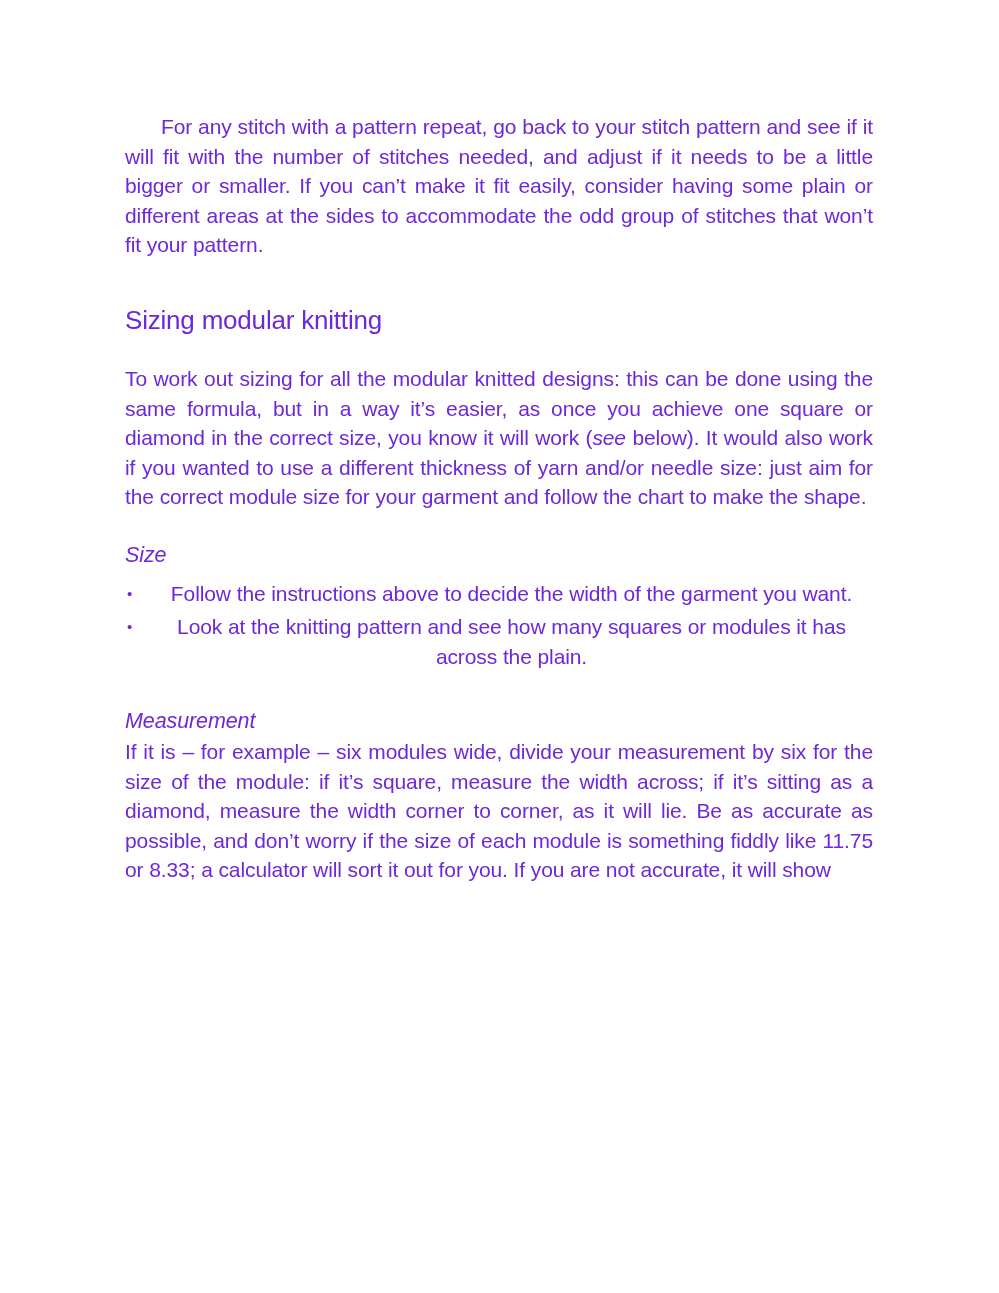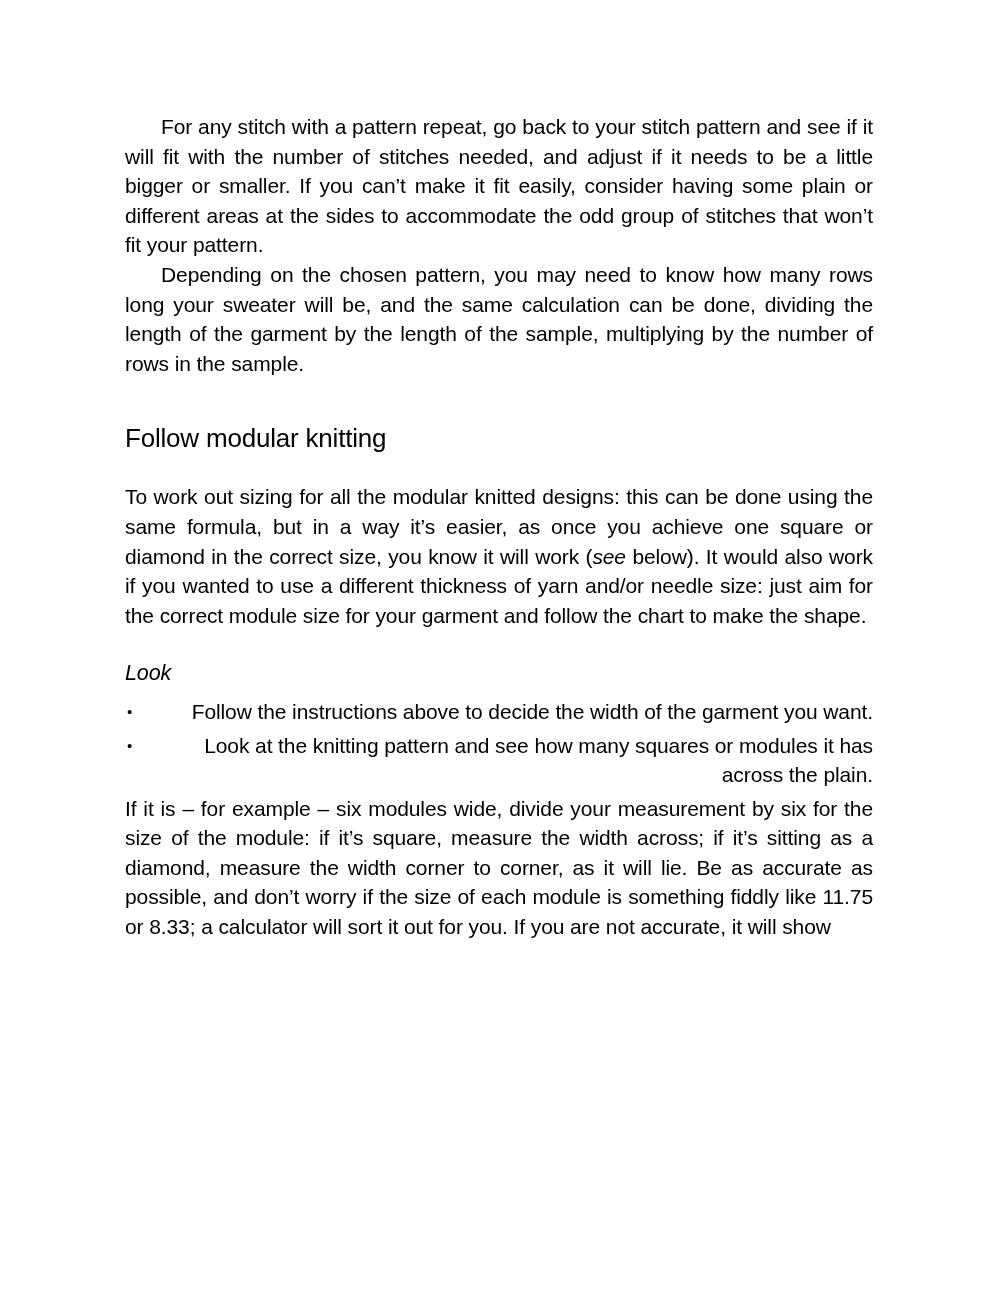--- a/index.html
+++ b/index.html
@@ -10,21 +10,21 @@
   .page {
     position: relative;
     width: 999px;
     height: 1293px;
     background: #ffffff;
     box-sizing: border-box;
     padding: 112px 126px 0 125px;
     font-family: "Liberation Sans", sans-serif;
     font-size: 21px;
     line-height: 29.6px;
-    color: #000000;
+    color: #6d28d9;
     letter-spacing: -0.1px;
     overflow: hidden;
   }
   .para {
     margin: 0;
     text-align: justify;
   }
   .para.indent {
     text-indent: 36px;
   }
@@ -58,47 +58,47 @@
   .bullet {
     flex: 0 0 25px;
     width: 25px;
     box-sizing: border-box;
     padding-left: 2px;
     font-size: 15px;
     line-height: 29.6px;
   }
   .bullet-text {
     flex: 1 1 auto;
-    text-align: right;
+    text-align: center;
   }
   em {
   }
 </style>
 </head>
 <body>
 
 <div class="page">
 
   <p class="para indent">For any stitch with a pattern repeat, go back to your stitch pattern and see if it will fit with the number of stitches needed, and adjust if it needs to be a little bigger or smaller. If you can’t make it fit easily, consider having some plain or different areas at the sides to accommodate the odd group of stitches that won’t fit your pattern.</p>
 
-  <p class="para indent">Depending on the chosen pattern, you may need to know how many rows long your sweater will be, and the same calculation can be done, dividing the length of the garment by the length of the sample, multiplying by the number of rows in the sample.</p>
 
-  <h2 class="section-heading">Follow modular knitting</h2>
+  <h2 class="section-heading">Sizing modular knitting</h2>
 
   <p class="para"><span>To work out sizing for all the modular knitted designs: this can be done using the same formula, but in a way it’s easier, as once you achieve one square or diamond in the correct size, you know it will work (</span><em>see</em><span> below). It would also work if you wanted to use a different thickness of yarn and/or needle size: just aim for the correct module size for your garment and follow the chart to make the shape.</span></p>
 
-  <h3 class="subheading">Look</h3>
+  <h3 class="subheading">Size</h3>
 
   <ul class="bullet-list">
     <li class="bullet-item">
       <span class="bullet">•</span>
       <span class="bullet-text">Follow the instructions above to decide the width of the garment you want.</span>
     </li>
     <li class="bullet-item">
       <span class="bullet">•</span>
       <span class="bullet-text">Look at the knitting pattern and see how many squares or modules it has across the plain.</span>
     </li>
   </ul>
 
+  <h3 class="subheading measurement">Measurement</h3>
 
   <p class="para">If it is – for example – six modules wide, divide your measurement by six for the size of the module: if it’s square, measure the width across; if it’s sitting as a diamond, measure the width corner to corner, as it will lie. Be as accurate as possible, and don’t worry if the size of each module is something fiddly like 11.75 or 8.33; a calculator will sort it out for you. If you are not accurate, it will show</p>
 
 </div>
 
 </body></html>

